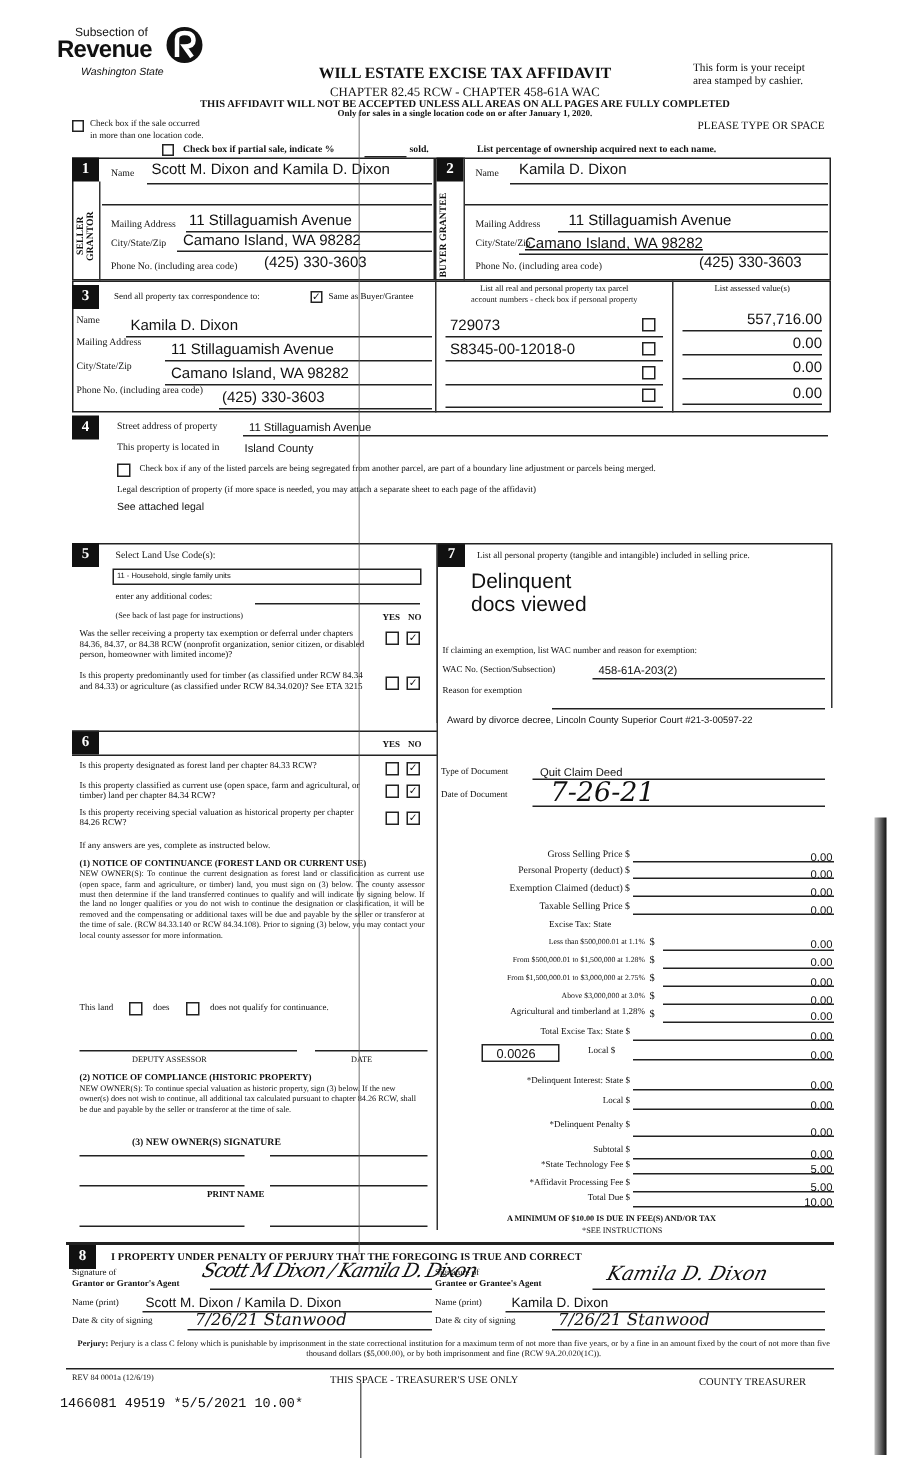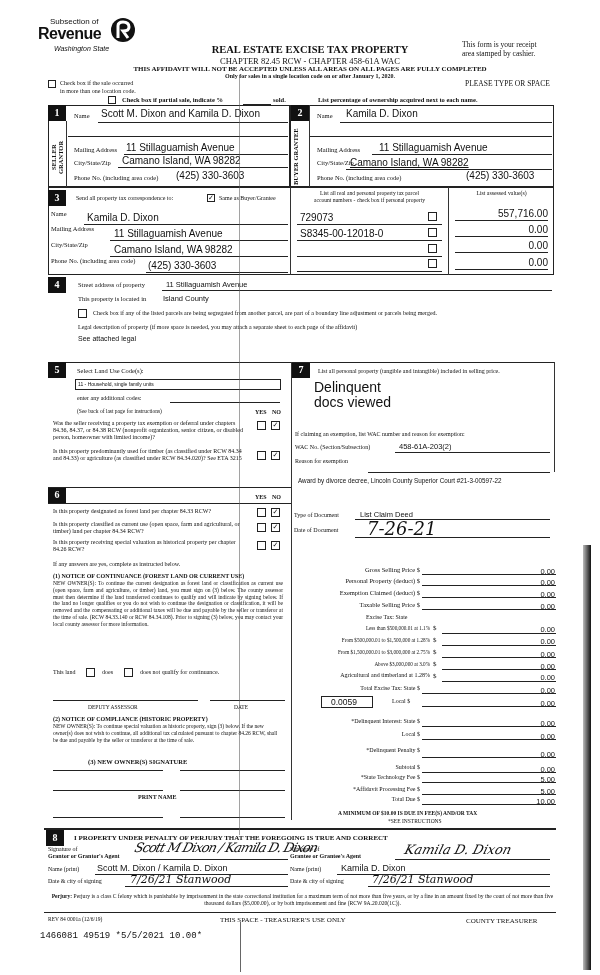--- a/index.html
+++ b/index.html
@@ -29,21 +29,21 @@
 <div class="abs" style="left:38px;top:16px;width:100px;height:44px;">
   <span class="abs sans" style="left:12px;top:1px;font-size:8px;">Subsection of</span>
   <span class="abs sans bold" style="left:0;top:9px;font-size:16px;letter-spacing:-0.5px;">Revenue</span>
   <span class="abs sans" style="left:16px;top:29px;font-size:7px;font-style:italic;">Washington State</span>
   <svg class="abs" style="left:72px;top:0;" width="26" height="28" viewBox="0 0 26 28">
     <circle cx="13" cy="14" r="12" fill="#111"></circle>
     <path d="M8 22 L8 10 Q8 6 13 6 Q19 6 19 11 Q19 15 13 15 L18 22" stroke="#fff" stroke-width="3" fill="none"></path>
   </svg>
 </div>
 
-<div class="abs bold" style="left:190px;top:44px;width:240px;text-align:center;font-size:10.5px;">REAL ESTATE EXCISE TAX PROPERTY</div>
+<div class="abs bold" style="left:190px;top:44px;width:240px;text-align:center;font-size:10.5px;">WILL ESTATE EXCISE TAX AFFIDAVIT</div>
 <div class="abs" style="left:190px;top:56px;width:240px;text-align:center;font-size:8.5px;">CHAPTER 82.45 RCW - CHAPTER 458-61A WAC</div>
 <div class="abs bold" style="left:80px;top:65px;width:460px;text-align:center;font-size:7px;">THIS AFFIDAVIT WILL NOT BE ACCEPTED UNLESS ALL AREAS ON ALL PAGES ARE FULLY COMPLETED</div>
 <div class="abs bold" style="left:180px;top:73px;width:260px;text-align:center;font-size:6px;">Only for sales in a single location code on or after January 1, 2020.</div>
 <div class="abs" style="left:462px;top:40px;font-size:7.5px;line-height:9px;">
   <div>This form is your receipt</div>
   <div>area stamped by cashier.</div>
 </div>
 <div class="abs" style="left:465px;top:79px;font-size:7.5px;">PLEASE TYPE OR SPACE</div>
 
 <div class="cb" style="left:48px;top:80px;"></div>
@@ -227,21 +227,21 @@
 </div>
 <span class="abs lbl" style="left:295px;top:431px;font-size:6px;">If claiming an exemption, list WAC number and reason for exemption:</span>
 <span class="abs lbl" style="left:295px;top:444px;font-size:6px;">WAC No. (Section/Subsection)</span>
 <span class="abs sans" style="left:399px;top:442px;font-size:7.5px;">458-61A-203(2)</span>
 <div class="hline" style="left:395px;top:452px;width:155px;"></div>
 <span class="abs lbl" style="left:295px;top:458px;font-size:6px;">Reason for exemption</span>
 <div class="hline" style="left:368px;top:472px;width:182px;"></div>
 <span class="abs sans" style="left:298px;top:477px;font-size:6.3px;">Award by divorce decree, Lincoln County Superior Court #21-3-00597-22</span>
 
 <span class="abs lbl" style="left:294px;top:512px;font-size:6px;">Type of Document</span>
-<span class="abs sans" style="left:360px;top:510px;font-size:7.5px;">List Claim Deed</span>
+<span class="abs sans" style="left:360px;top:510px;font-size:7.5px;">Quit Claim Deed</span>
 <div class="hline" style="left:355px;top:519px;width:195px;"></div>
 <span class="abs lbl" style="left:294px;top:527px;font-size:6px;">Date of Document</span>
 <span class="abs hw" style="left:367px;top:518px;font-size:18px;">7-26-21</span>
 <div class="hline" style="left:355px;top:537px;width:195px;"></div>
 
 <div>
   <span class="tax-lbl" style="left:320px;top:566px;width:100px;">Gross Selling Price $</span>
   <span class="money" style="left:405px;top:567px;">0.00</span>
   <div class="hline" style="left:422px;top:574px;width:134px;"></div>
 </div>
@@ -291,21 +291,21 @@
   <span class="dollar" style="left:433px;top:672px;">$</span>
   <span class="money" style="left:405px;top:673px;">0.00</span>
   <div class="hline" style="left:442px;top:681px;width:114px;"></div>
 </div>
 <div>
   <span class="tax-lbl" style="left:310px;top:685px;width:110px;font-size:6px;">Total Excise Tax: State $</span>
   <span class="money" style="left:405px;top:686px;">0.00</span>
   <div class="hline" style="left:422px;top:693px;width:134px;"></div>
 </div>
 <div class="box" style="left:321px;top:696px;width:52px;height:12px;"></div>
-<span class="abs sans" style="left:331px;top:697px;font-size:8.5px;">0.0059</span>
+<span class="abs sans" style="left:331px;top:697px;font-size:8.5px;">0.0026</span>
 <span class="abs" style="left:392px;top:698px;font-size:6px;">Local $</span>
 <span class="money" style="left:405px;top:699px;">0.00</span>
 <div class="hline" style="left:422px;top:706px;width:134px;"></div>
 
 <div>
   <span class="tax-lbl" style="left:300px;top:718px;width:120px;font-size:6px;">*Delinquent Interest: State $</span>
   <span class="money" style="left:405px;top:719px;">0.00</span>
   <div class="hline" style="left:422px;top:726px;width:134px;"></div>
 </div>
 <div>

